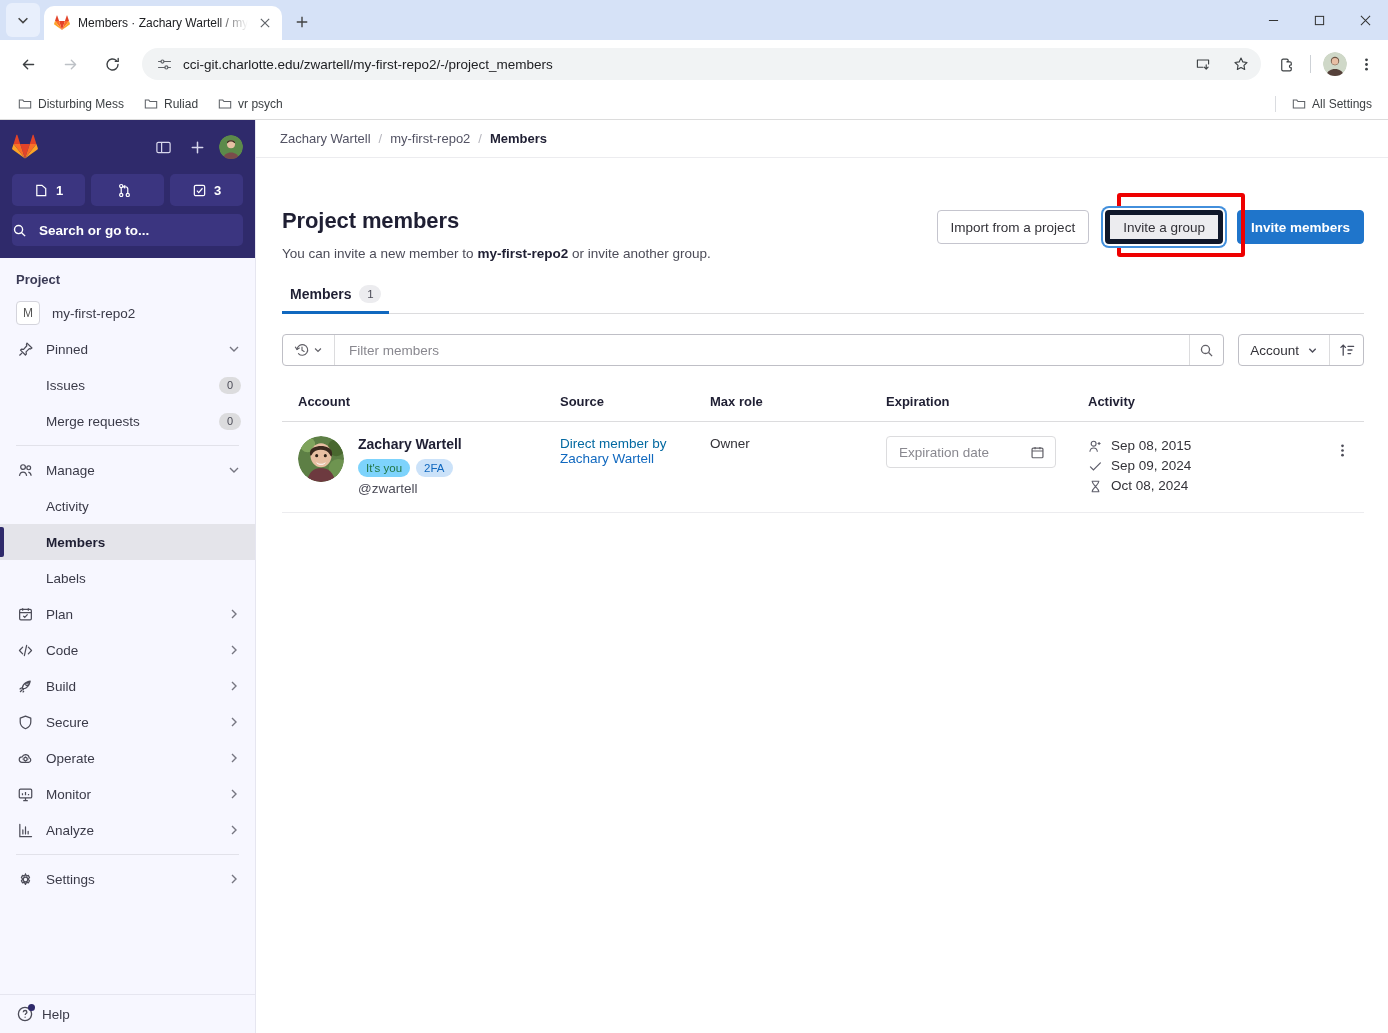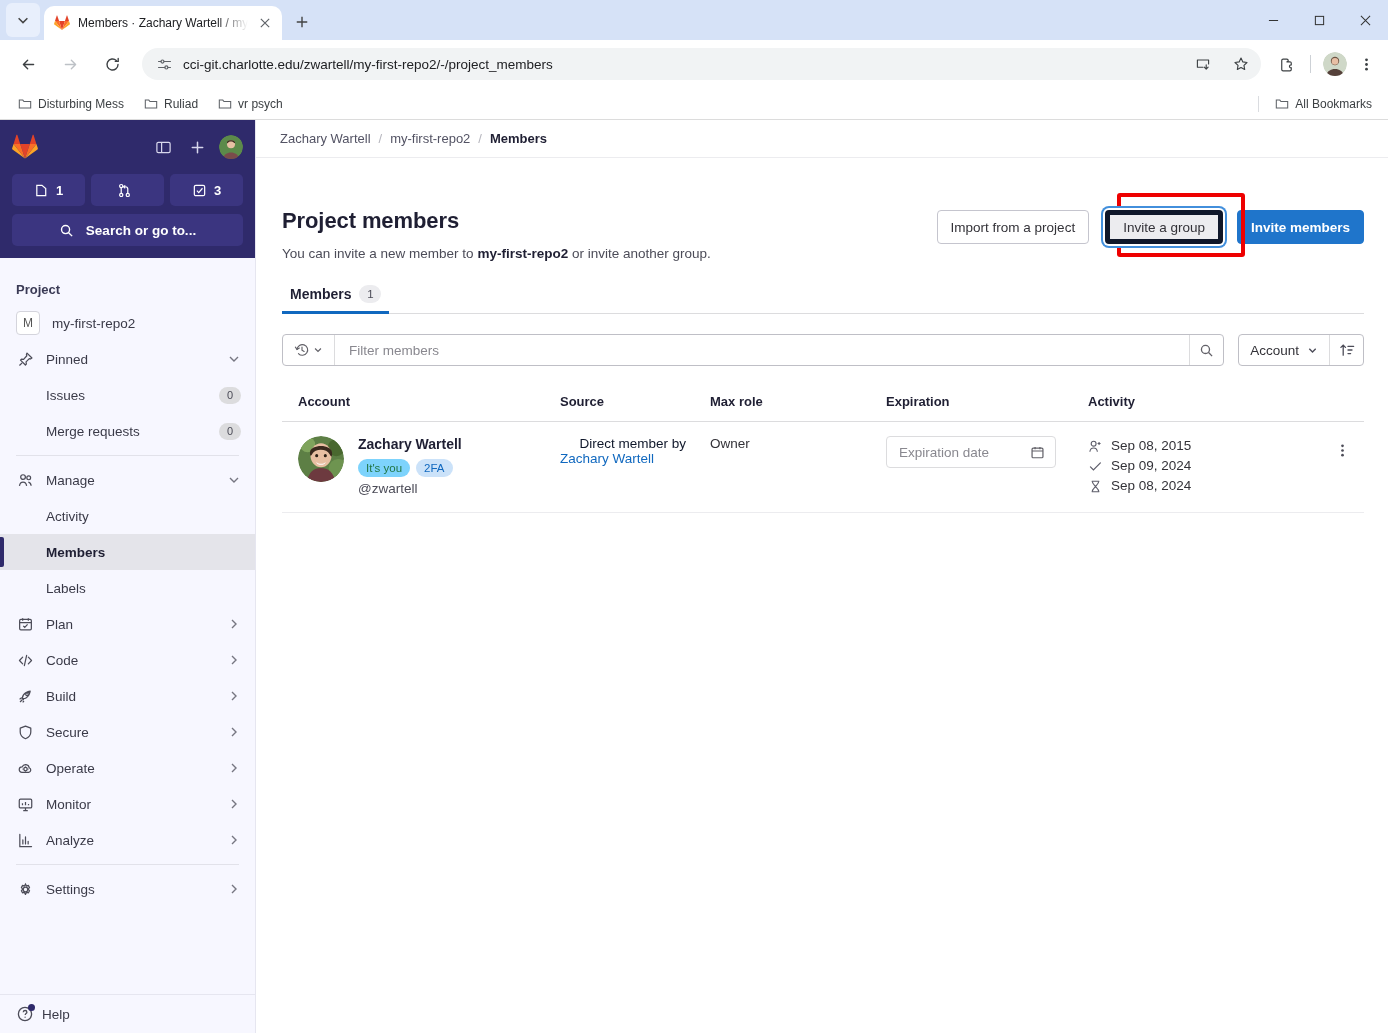--- a/index.html
+++ b/index.html
@@ -74,27 +74,27 @@
 
   .sb-counts { display:flex; gap:6px; margin-top:10px; }
   .sb-count {
     flex:1; height:32px; background:#3b3580; border-radius:5px;
     display:flex; align-items:center; justify-content:center; gap:7px;
     color:#ffffff; font-size:13px; font-weight:600;
   }
   .sb-count svg { width:15px; height:15px; }
   .sb-search {
     margin-top:8px; height:32px; background:#3b3580; border-radius:5px;
-    display:flex; align-items:center; justify-content:center; gap:12px;
+    display:flex; align-items:center; justify-content:flex-start; gap:12px;
     color:#ffffff; font-size:13.5px; font-weight:600;
   }
   .sb-search svg { width:15px; height:15px; }
 
   .sb-body { flex:1; overflow:hidden; padding:0; }
-  .sb-section-title { font-size:13px; font-weight:700; color:#3a3a55; padding:24px 16px 8px; }
+  .sb-section-title { font-size:13px; font-weight:700; color:#3a3a55; padding:14px 16px 8px; }
   .sb-item {
     height:36px; display:flex; align-items:center; gap:12px;
     padding:0 14px 0 16px; font-size:13.5px; color:#3a3a48; position:relative;
   }
   .sb-item .ic { width:18px; height:18px; flex:0 0 18px; display:flex; align-items:center; justify-content:center; }
   .sb-item .ic svg { width:17px; height:17px; }
   .sb-item .lbl { flex:1; white-space:nowrap; overflow:hidden; }
   .sb-item .chev { width:14px; height:14px; opacity:.75; }
   .sb-item .pill {
     min-width:22px; height:17px; border-radius:9px; background:#dcdcde;
@@ -170,21 +170,21 @@
   .col-menu { width:60px; }
 
   .member-cell { display:flex; gap:14px; align-items:flex-start; }
   .m-avatar { width:46px; height:46px; border-radius:50%; overflow:hidden; flex:0 0 46px; }
   .m-name { font-size:14px; font-weight:700; color:#1f1f33; line-height:1.25; }
   .m-badges { display:flex; gap:6px; margin:5px 0 4px; }
   .badge { height:18px; border-radius:9px; font-size:11.5px; display:flex; align-items:center; padding:0 8px; }
   .badge-you { background:#7dd3fc; color:#217645; }
   .badge-2fa { background:#cbe2f9; color:#1068bf; }
   .m-handle { font-size:13.5px; color:#4c4c58; }
-  .src-line1 { color:#0f172a;text-align:right; }
+  .src-line1 { color:#0369a1; }
   .src-link { color:#1068bf; }
   .exp-input {
     height:32px; border:1px solid #dcdcde; border-radius:4px; display:flex;
     align-items:center; justify-content:space-between; padding:0 10px 0 12px; background:#fff; width:170px;
   }
   .exp-input .ph { font-size:13.5px; color:#89888f; }
   .exp-input svg { width:15px; height:15px; color:#626168; }
   .act-row { display:flex; align-items:center; gap:8px; line-height:20px; color:#333238; }
   .act-row .ic { width:15px; height:15px; flex:0 0 15px; display:flex; align-items:center; justify-content:center; color:#5c5c69; }
   .row-menu { width:28px; height:28px; display:flex; align-items:center; justify-content:center; margin-left:auto; color:#4c4c58; }
@@ -323,21 +323,21 @@
           <path d="M1.5 12.5v-9h4l1.3 1.6h7.7v7.4z"></path>
         </svg>
       <span>vr psych</span>
     </div>
     <div class="bm-right">
       <div class="bm-sep"></div>
       <div class="bm">
         <svg viewBox="0 0 16 16" fill="none" stroke="#5f6368" stroke-width="1.2">
             <path d="M1.5 12.5v-9h4l1.3 1.6h7.7v7.4z"></path>
           </svg>
-        <span>All Bookmarks</span>
+        <span>All Settings</span>
       </div>
     </div>
   </div>
 
   <div class="app">
 
     <div class="sidebar">
       <div class="sb-top">
         <div class="sb-brandrow">
           <span class="gl-logo">
@@ -765,21 +765,21 @@
                   <span>Sep 09, 2024</span>
                 </div>
                 <div class="act-row">
                   <span class="ic">
                     <svg viewBox="0 0 16 16" fill="none" stroke="currentColor" stroke-width="1.2" stroke-linejoin="round">
                         <path d="M4 2.4h8M4 13.6h8"></path>
                         <path d="M4.6 2.4c0 3.2 2.6 4 3.4 5.6.8-1.6 3.4-2.4 3.4-5.6"></path>
                         <path d="M4.6 13.6c0-3.2 2.6-4 3.4-5.6.8 1.6 3.4 2.4 3.4 5.6"></path>
                       </svg>
                   </span>
-                  <span>Sep 08, 2024</span>
+                  <span>Oct 08, 2024</span>
                 </div>
               </td>
               <td>
                 <div class="row-menu">
                   <svg viewBox="0 0 16 16" fill="currentColor">
                       <circle cx="8" cy="3" r="1.45"></circle>
                       <circle cx="8" cy="8" r="1.45"></circle>
                       <circle cx="8" cy="13" r="1.45"></circle>
                     </svg>
                 </div>

